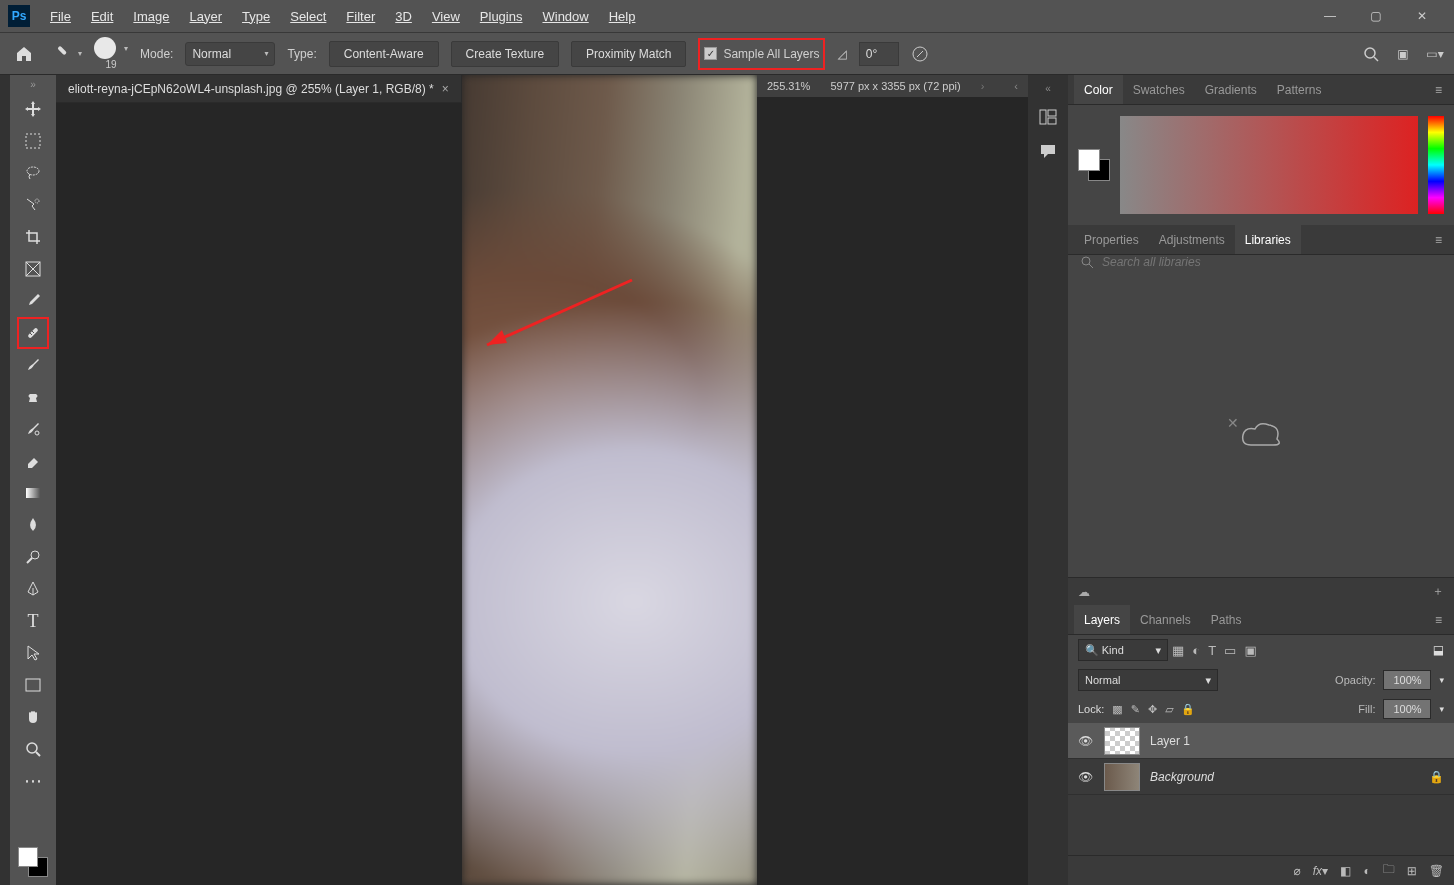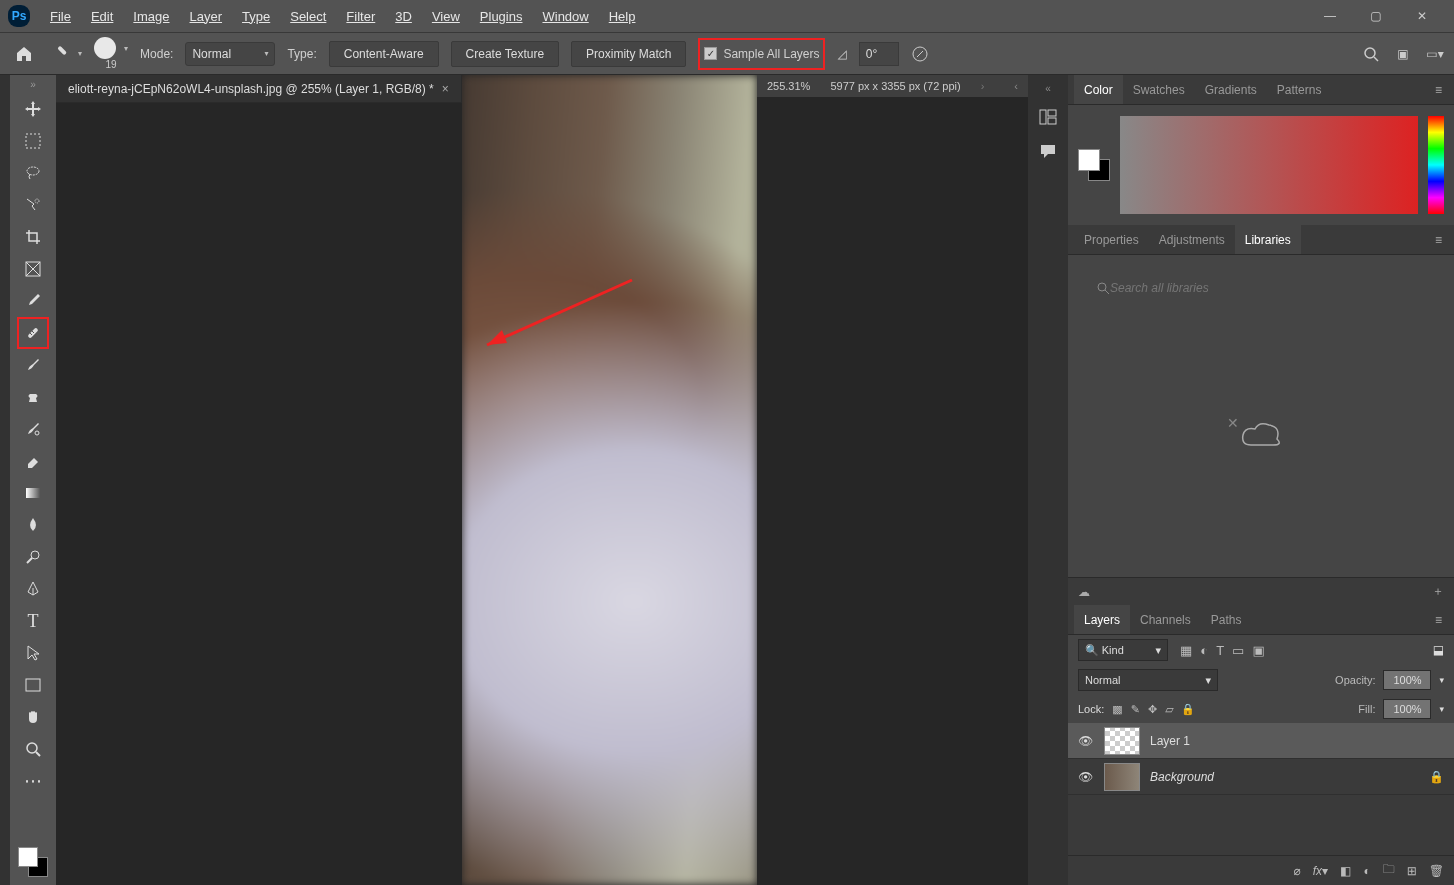--- a/index.html
+++ b/index.html
@@ -1,18 +1,18 @@
 <!DOCTYPE html>
 <html><head>
 <meta charset="utf-8">
 <style>
 * { margin: 0; padding: 0; box-sizing: border-box; font-family: -apple-system, "Segoe UI", Tahoma, sans-serif; }
 body { background: #323232; color: #ddd; width: 1454px; height: 885px; overflow: hidden; font-size: 12px; }
 .menubar { height: 32px; background: #535353; display: flex; align-items: center; padding: 0 8px; }
-.ps-logo { width: 22px; height: 22px; background: #001e36; color:#31a8ff; font-weight:bold; border-radius:9px; display:flex; align-items:center; justify-content:center; font-size:12px; margin-right:10px; }
+.ps-logo { width: 22px; height: 22px; background: #001e36; color:#31a8ff; font-weight:bold; border-radius:0; display:flex; align-items:center; justify-content:center; font-size:12px; margin-right:10px; }
 .menu-item { padding: 0 10px; color: #e6e6e6; cursor: pointer; font-size:13px;text-decoration:underline; }
 .window-controls { margin-left: auto; display:flex; gap:18px; padding-right:10px; }
 .window-btn { width:28px; height:20px; display:flex; align-items:center; justify-content:center; color:#ccc; }
 .optbar { height: 43px; background: #535353; border-top:1px solid #383838; border-bottom:1px solid #2a2a2a; display:flex; align-items:center; padding:0 10px; gap:12px; }
 .home-btn { width:28px; height:28px; display:flex; align-items:center; justify-content:center; }
 .brush-size-wrap { display:flex; flex-direction:column; align-items:center; }
 .brush-circle { width:22px; height:22px; background:#e8e8e8; border-radius:50%; }
 .brush-num { font-size:10px; color:#ccc; }
 .dropdown-caret { margin-left:4px; font-size:8px; color:#bbb; }
 .opt-label { color:#d0d0d0; font-size:12px; }
@@ -54,28 +54,28 @@
 .ptab { padding:0 10px; color:#999; height:100%; display:flex; align-items:center; font-size:12px; cursor:pointer; }
 .ptab.active { color:#fff; background:#454545; }
 .ptab-menu { margin-left:auto; color:#aaa; padding:0 6px; }
 .color-panel-body { height:120px; background:#454545; display:flex; align-items:center; padding:10px; gap:10px; }
 .fgbg-stack { width:32px; height:32px; position:relative; }
 .fgbg-stack .fg { width:22px; height:22px; background:#fff; border:1px solid #888; position:absolute; top:0; left:0; z-index:2; }
 .fgbg-stack .bg { width:22px; height:22px; background:#000; border:1px solid #888; position:absolute; bottom:0; right:0; }
 .gradient-sq { flex:1; height:98px; background:linear-gradient(to bottom, #fff 0%, rgba(0,0,0,0) 100%), linear-gradient(to right, #888 0%, #d22 100%); background-blend-mode:multiply; }
 .hue-strip { width:16px; height:98px; background:linear-gradient(to bottom, #f00, #ff0, #0f0, #0ff, #00f, #f0f, #f00); }
 .prop-body { background:#454545; flex:1; display:flex; flex-direction:column; }
-.lib-search { height:40px; display:flex; align-items:flex-end; padding:0 28px; color:#888; }
+.lib-search { height:40px; display:flex; align-items:flex-start; padding:0 12px; gap:8px; color:#888; }
 .lib-search input { background:transparent; border:none; color:#ccc; font-size:12px; font-style:italic; outline:none; flex:1; }
 .lib-body { flex:1; display:flex; flex-direction:column; align-items:center; justify-content:center; gap:12px; color:#aaa; text-align:center; padding:0 20px; font-size:12px; line-height:1.5; }
 .cloud-icon { font-size:28px; color:#888; position:relative; }
 .cloud-icon .x { position:absolute; top:-8px; left:-12px; font-size:14px; }
 .lib-footer { height:28px; background:#3a3a3a; display:flex; align-items:center; padding:0 10px; justify-content:space-between; border-top:1px solid #2a2a2a; }
 .layers-panel { background:#3a3a3a; display:flex; flex-direction:column; height:280px; }
-.layers-toolbar1 { height:30px; display:flex; align-items:center; padding:0 10px; gap:8px; background:#454545; }
+.layers-toolbar1 { height:30px; display:flex; align-items:center; padding:0 10px; background:#454545; }
 .kind-select { background:#3a3a3a; border:1px solid #2a2a2a; height:22px; width:90px; display:flex; align-items:center; padding:0 6px; font-size:11px; justify-content:space-between; }
 .filter-icons { display:flex; gap:8px; margin-left:4px; color:#bbb; font-size:13px; }
 .layers-toolbar2 { height:30px; display:flex; align-items:center; padding:0 10px; gap:8px; background:#454545; }
 .blend-select { background:#3a3a3a; border:1px solid #2a2a2a; height:22px; width:140px; display:flex; align-items:center; padding:0 6px; font-size:11px; justify-content:space-between; }
 .op-label { margin-left:auto; font-size:11px; color:#bbb; }
 .pct-box { background:#737373; border:1px solid #2a2a2a; height:20px; width:48px; display:flex; align-items:center; justify-content:center; font-size:11px; }
 .layers-toolbar3 { height:28px; display:flex; align-items:center; padding:0 10px; gap:8px; background:#454545; font-size:11px; }
 .lock-icons { display:flex; gap:8px; color:#bbb; }
 .layers-list { flex:1; background:#3a3a3a; }
 .layer-row { height:36px; display:flex; align-items:center; padding:0 10px; gap:10px; border-bottom:1px solid #2f2f2f; }

